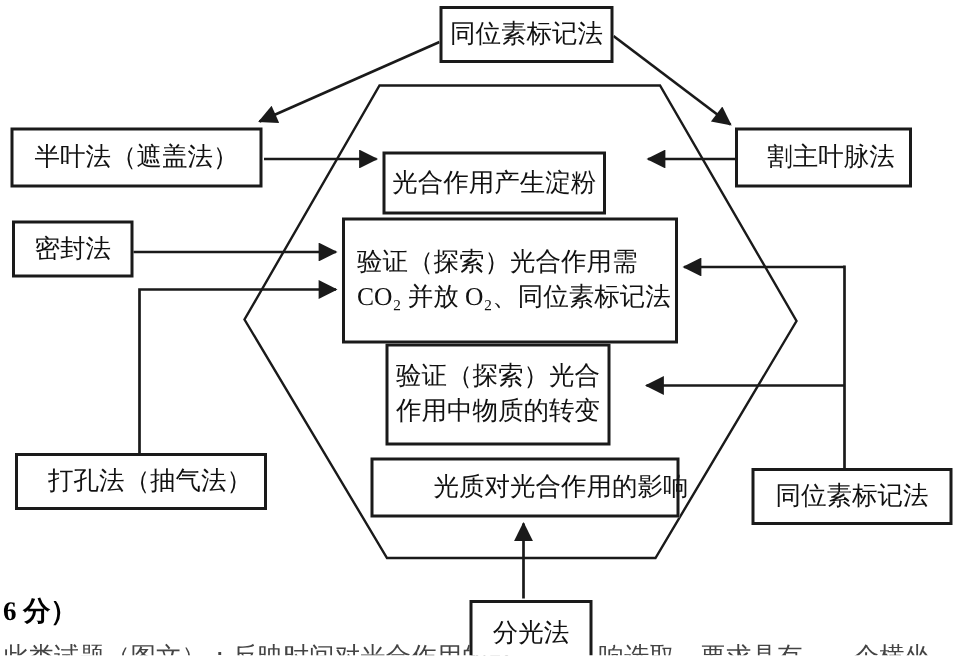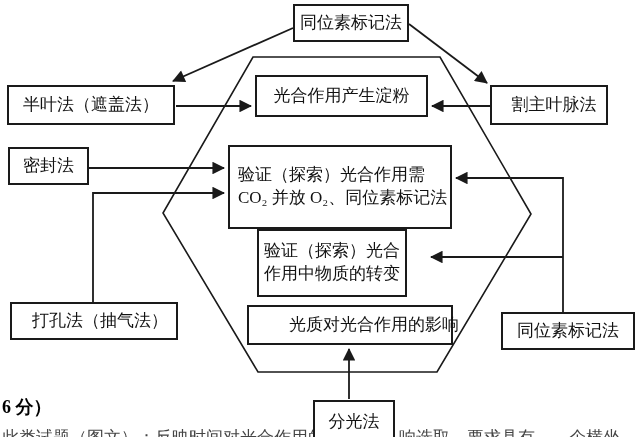--- a/index.html
+++ b/index.html
@@ -14,21 +14,21 @@
     font-size:17px;line-height:1.35;text-align:center;z-index:2;white-space:nowrap;
   }
   .box.multiline{flex-direction:column;white-space:normal;}
   .box.leftalign{align-items:flex-start;padding-left:8px;text-align:left;}
   .note-box{left:293px;top:4px;width:116px;height:38px;}
   .half-leaf-box{left:7px;top:85px;width:168px;height:40px;}
   .seal-box{left:8px;top:147px;width:81px;height:38px;}
   .punch-box{left:10px;top:302px;width:168px;height:38px;padding-left:12px;}
   .cut-vein-box{left:490px;top:85px;width:118px;height:40px;padding-left:10px;}
   .isotope-box{left:501px;top:312px;width:134px;height:38px;}
-  .starch-box{left:255px;top:75px;width:173px;height:42px;text-align:center;}
+  .starch-box{left:255px;top:101px;width:149px;height:42px;text-align:center;}
   .co2-box{left:228px;top:145px;width:224px;height:84px;}
   .transform-box{left:257px;top:229px;width:150px;height:68px;}
   .light-quality-box{left:247px;top:305px;width:206px;height:40px;padding-left:48px;}
   .split-light-box{left:313px;top:400px;width:82px;height:45px;}
   .score-label{
     position:absolute;left:2px;top:395px;z-index:3;font-size:18px;font-weight:bold;
     font-family:Liberation Serif, serif;color:#000;white-space:nowrap;
   }
   .clipped-line{
     position:absolute;left:0;top:426px;width:640px;height:11px;overflow:hidden;

